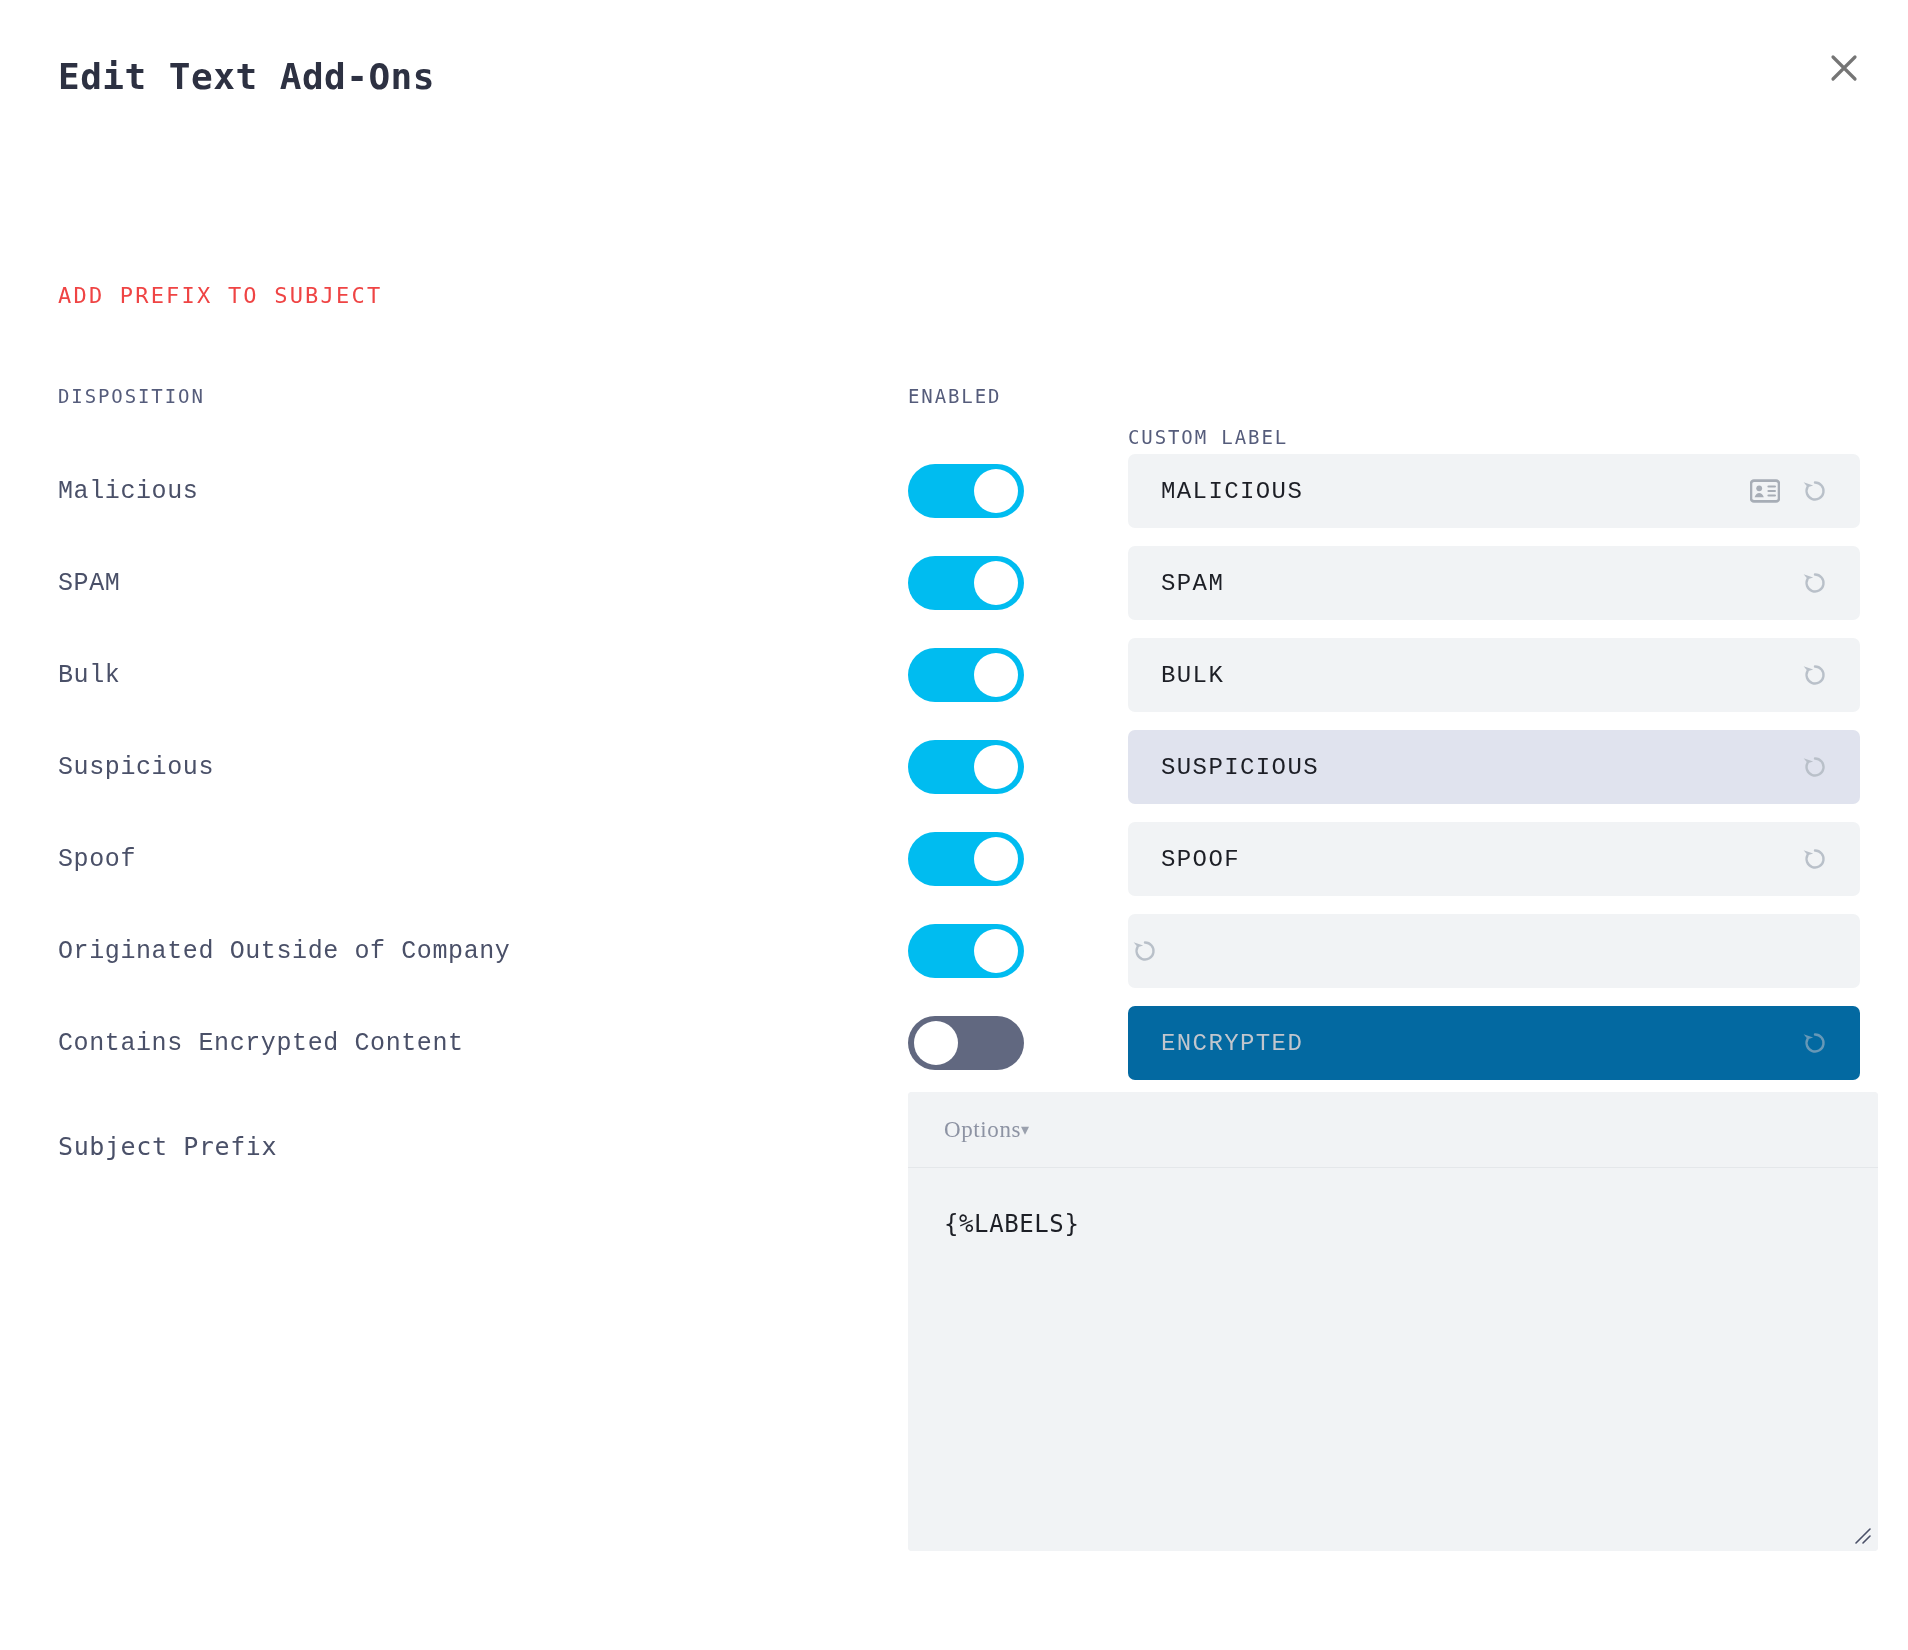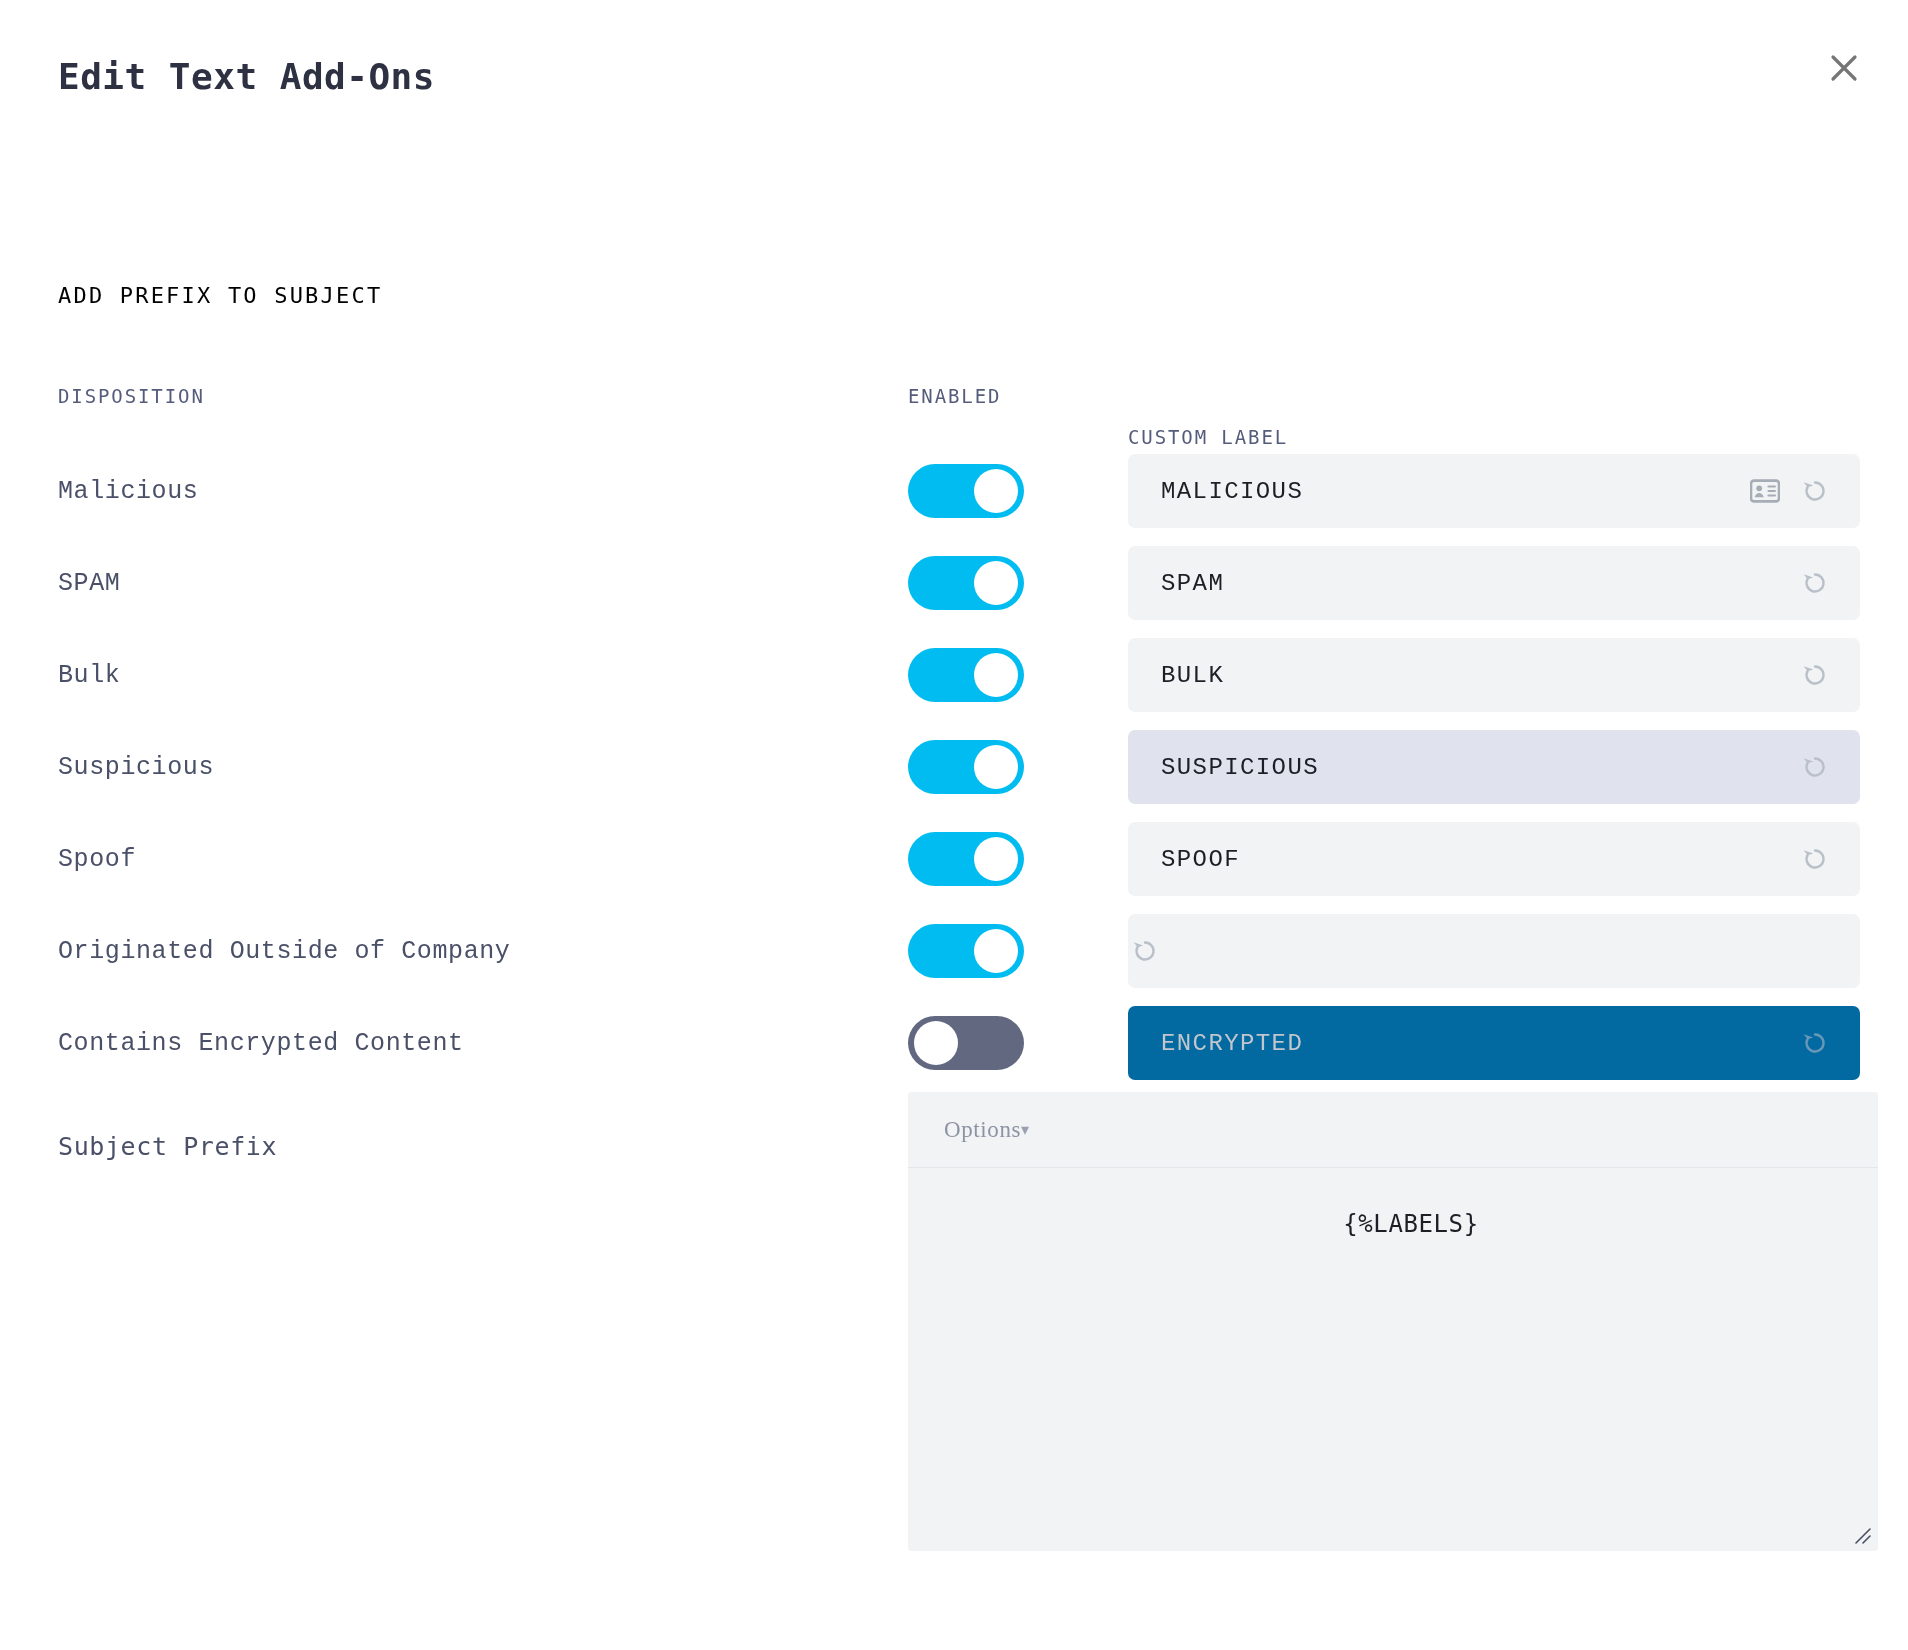--- a/index.html
+++ b/index.html
@@ -49,21 +49,21 @@
   }
   .close-button svg { display: block; }
 
   
   .section-label {
     position: absolute;
     left: 58px;
     top: 283px;
     font-size: 22px;
     letter-spacing: 2.2px;
-    color: #000000;
+    color: #ef4444;
     white-space: nowrap;
   }
 
   
   .table {
     position: absolute;
     left: 0;
     top: 385px;
     width: 1908px;
   }
@@ -220,21 +220,20 @@
     padding: 0;
     font-family: Liberation Serif, serif;
   }
   .caret { font-size: 16px; color: #9aa0ad; line-height: 1; }
 
   .editor-area {
     position: relative;
     height: 383px;
     padding: 42px 0 10px 36px;
     background: #f1f3f5;
-    text-align: center;
   }
   .editor-text {
     font-size: 24px;
     letter-spacing: 0.6px;
     color: #1d1f26;
     white-space: pre;
   }
   .resize-handle {
     position: absolute;
     right: 7px;

